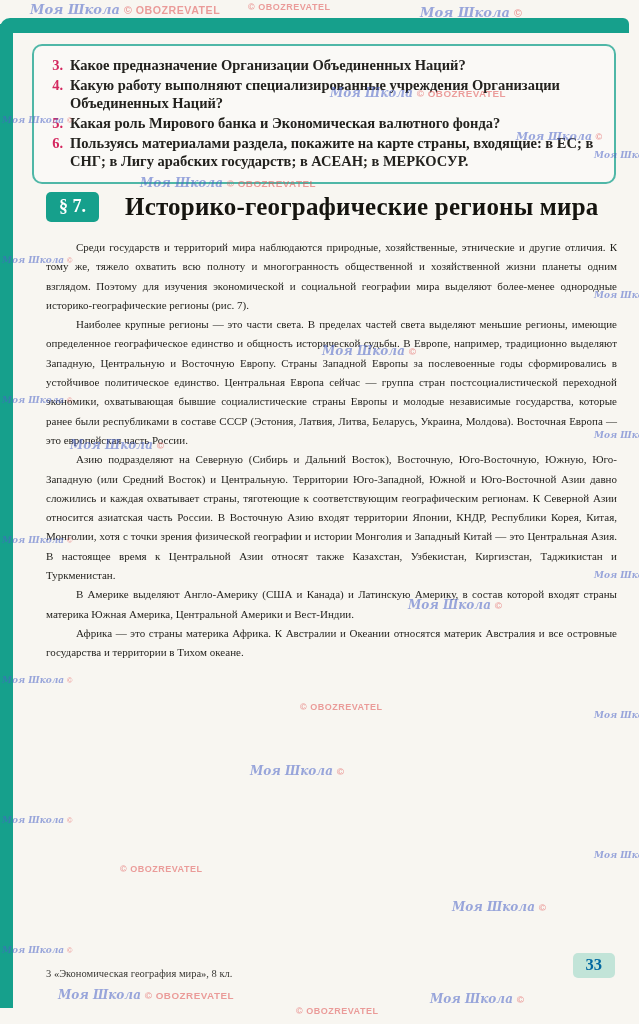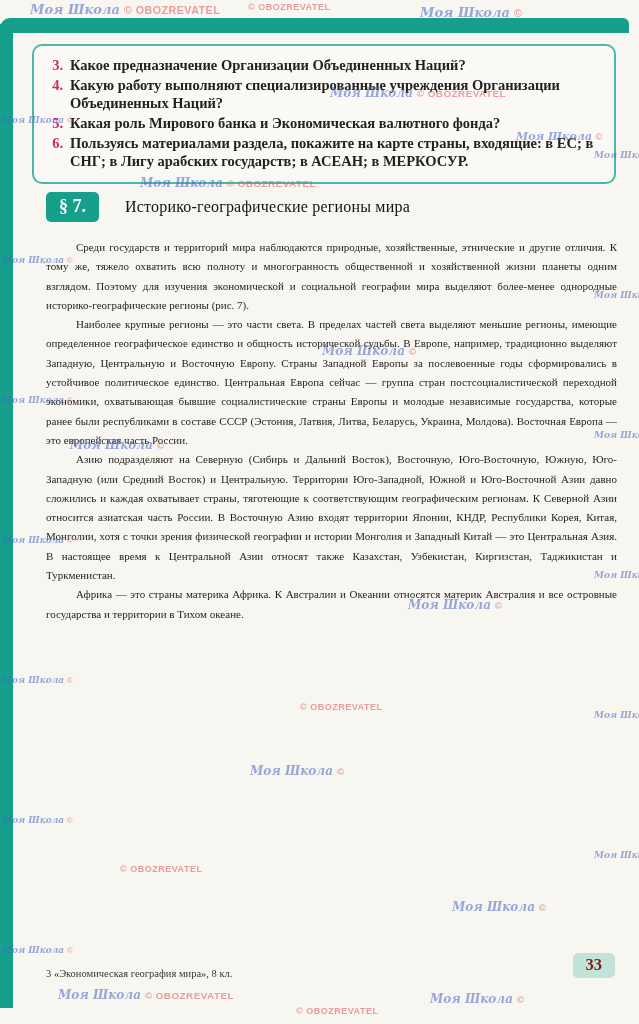--- a/index.html
+++ b/index.html
@@ -44,40 +44,40 @@
   .section-heading {
     position: absolute; left: 46px; top: 192px; width: 570px;
     display: flex; align-items: center;
   }
   .section-num {
     background: #16a08c; color: #ffffff; font-weight: bold;
     font-size: 18px; padding: 4px 13px 5px 13px; border-radius: 5px;
     font-family: "Liberation Serif", serif;
   }
   .section-title {
-    margin-left: 26px; font-weight: normal; font-size: 16px; color: #15140f;
+    margin-left: 26px; font-weight: bold; font-size: 25px; color: #15140f;
     letter-spacing: 0.2px;
   }
 
   
   .body-text {
     position: absolute; left: 46px; top: 238px; width: 571px;
     font-size: 11px; line-height: 19.3px; text-align: justify;
     color: #201f1b;
   }
   .body-text p { text-indent: 30px; }
 
   
   .footnote {
     position: absolute; left: 46px; top: 968px;
     font-size: 10.5px; color: #3a3935;
   }
   .page-num {
     position: absolute; right: 24px; top: 953px;
-    background: #c2e4d8; color: #7f1d1d;
+    background: #c2e4d8; color: #0369a1;
     font-weight: bold; font-size: 16.5px;
     padding: 2px 13px 3px 13px; border-radius: 5px;
   }
 
   
   #wm-layer { position: absolute; left: 0; top: 0; width: 592px; height: 1024px; pointer-events: none; z-index: 6; }
   .wm {
     position: absolute; white-space: nowrap; opacity: 0.55;
     font-family: "DejaVu Serif", serif; font-style: italic;
   }
@@ -114,20 +114,21 @@
 
 <div class="section-heading">
   <span class="section-num">§ 7.</span>
   <span class="section-title">Историко-географические регионы мира</span>
 </div>
 
 <div class="body-text">
   <p>Среди государств и территорий мира наблюдаются природные, хозяйственные, этнические и другие отличия. К тому же, тяжело охватить всю полноту и многогранность общественной и хозяйственной жизни планеты одним взглядом. Поэтому для изучения экономической и социальной географии мира выделяют более-менее однородные историко-географические регионы (рис. 7).</p>
   <p>Наиболее крупные регионы — это части света. В пределах частей света выделяют меньшие регионы, имеющие определенное географическое единство и общность исторической судьбы. В Европе, например, традиционно выделяют Западную, Центральную и Восточную Европу. Страны Западной Европы за послевоенные годы сформировались в устойчивое политическое единство. Центральная Европа сейчас — группа стран постсоциалистической переходной экономики, охватывающая бывшие социалистические страны Европы и молодые независимые государства, которые ранее были республиками в составе СССР (Эстония, Латвия, Литва, Беларусь, Украина, Молдова). Восточная Европа — это европейская часть России.</p>
   <p>Азию подразделяют на Северную (Сибирь и Дальний Восток), Восточную, Юго-Восточную, Южную, Юго-Западную (или Средний Восток) и Центральную. Территории Юго-Западной, Южной и Юго-Восточной Азии давно сложились и каждая охватывает страны, тяготеющие к соответствующим географическим регионам. К Северной Азии относится азиатская часть России. В Восточную Азию входят территории Японии, КНДР, Республики Корея, Китая, Монголии, хотя с точки зрения физической географии и истории Монголия и Западный Китай — это Центральная Азия. В настоящее время к Центральной Азии относят также Казахстан, Узбекистан, Киргизстан, Таджикистан и Туркменистан.</p>
+  <p>В Америке выделяют Англо-Америку (США и Канада) и Латинскую Америку, в состав которой входят страны материка Южная Америка, Центральной Америки и Вест-Индии.</p>
   <p>Африка — это страны материка Африка. К Австралии и Океании относятся материк Австралия и все островные государства и территории в Тихом океане.</p>
 </div>
 
 <div class="footnote">3   «Экономическая география мира», 8 кл.</div>
 <div class="page-num">33</div>
 
 <div id="wm-layer">
     <div class="wm" style="left: 30px; top: 2px; font-size: 13px;"><span class="s">Моя Школа</span> <span class="o">© OBOZREVATEL</span></div>
     <div class="wm" style="left: 248px; top: 0px; font-size: 11px;"><span class="o">© OBOZREVATEL</span></div>
     <div class="wm" style="left: 420px; top: 5px; font-size: 13px;"><span class="s">Моя Школа</span> <span class="o">©</span></div>

